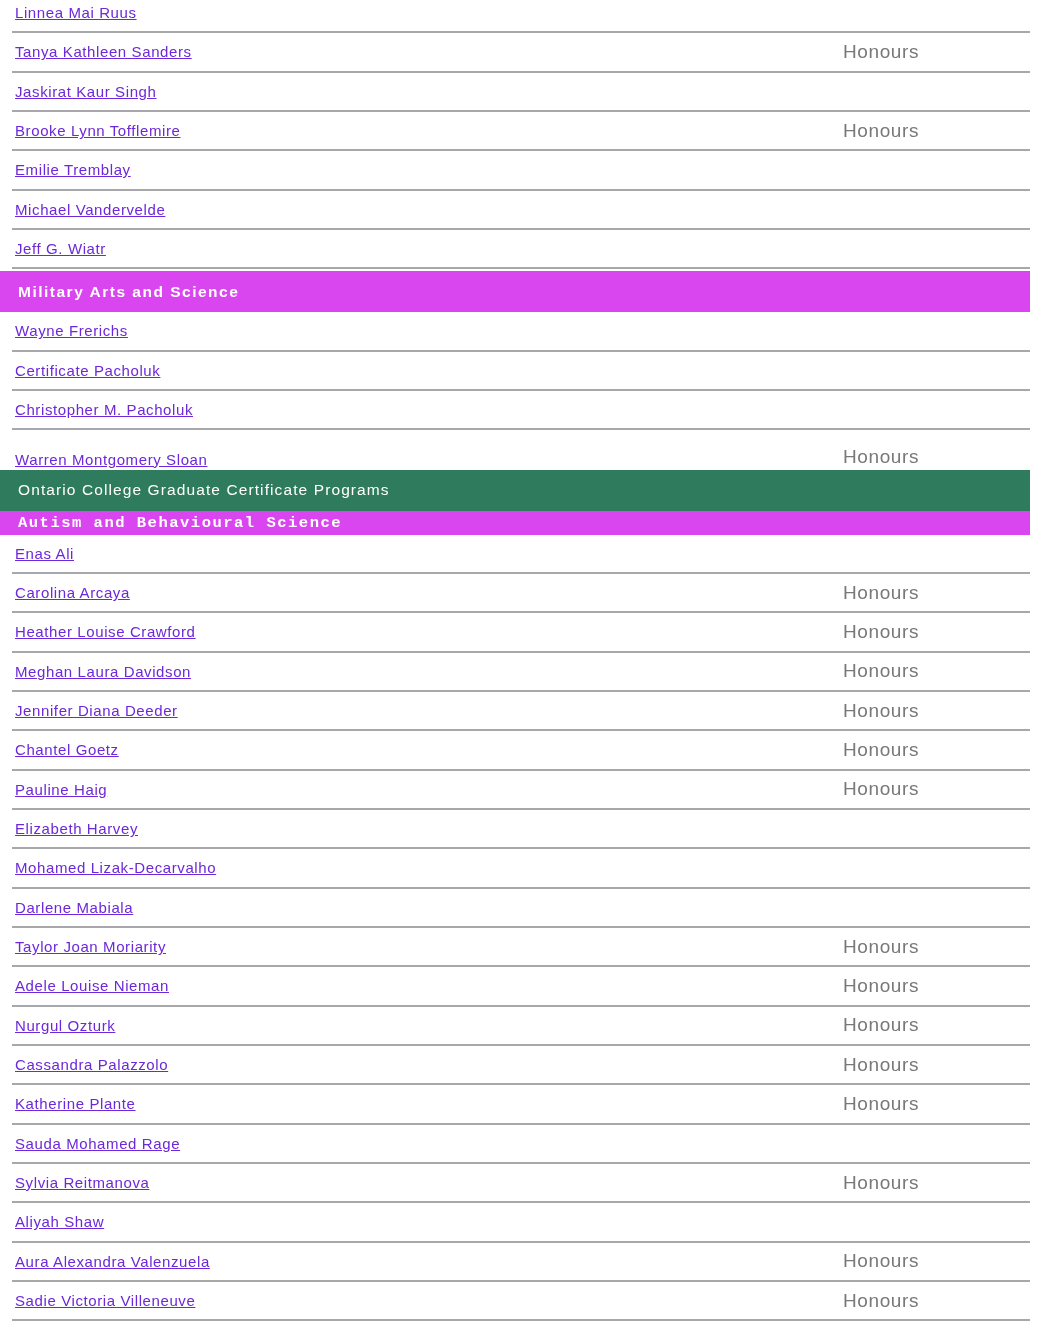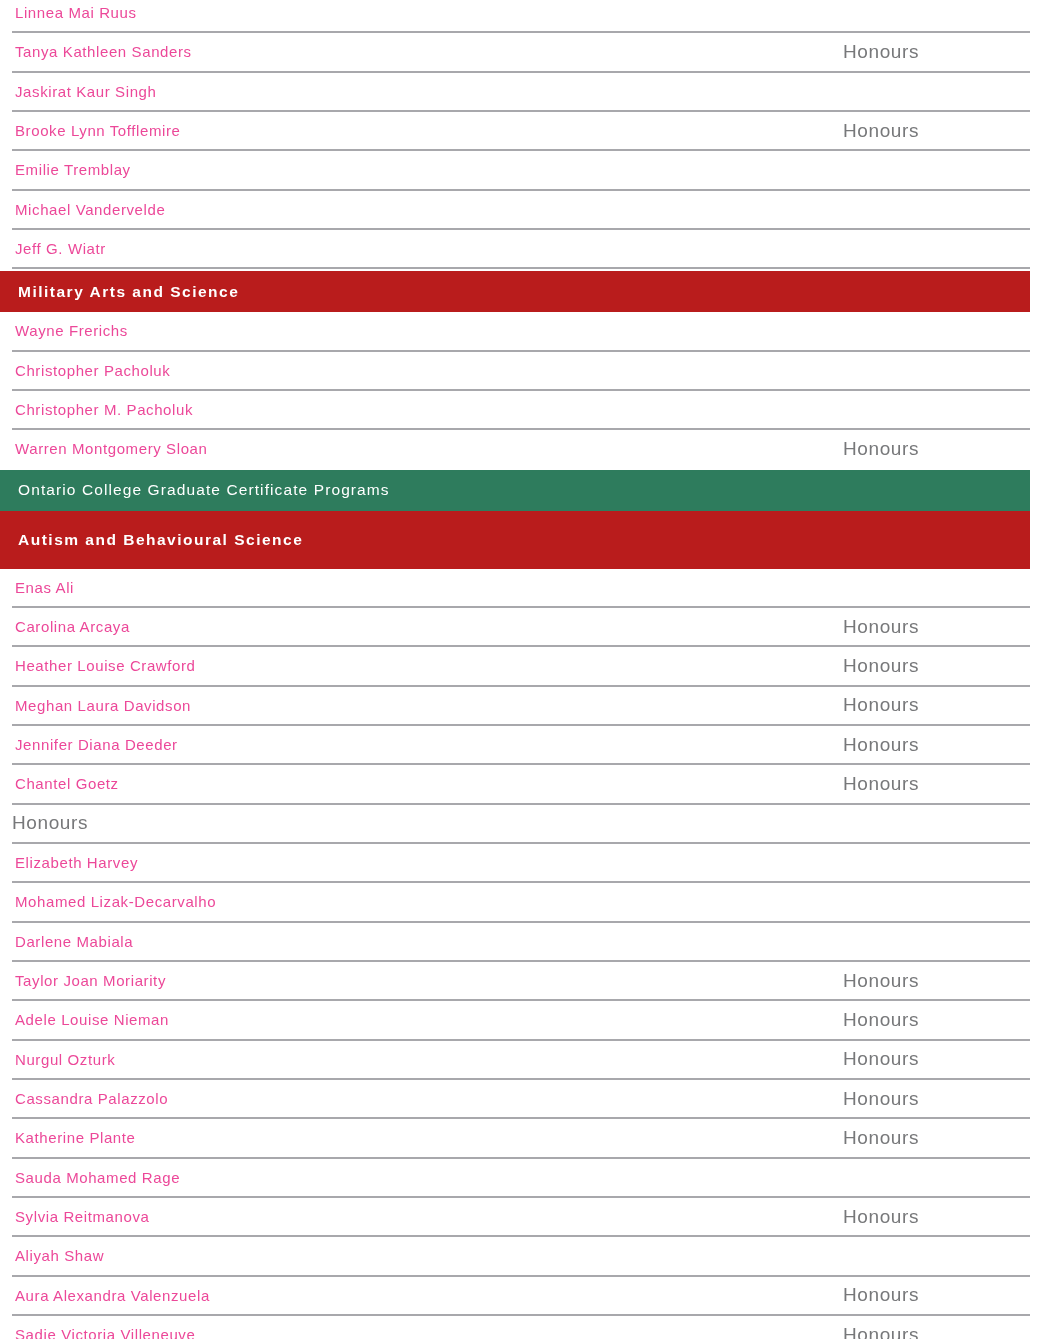--- a/index.html
+++ b/index.html
@@ -19,59 +19,62 @@
   .row {
     box-sizing: border-box;
     height: 39.33px;
     margin: 0 7px 0 12px;
     border-bottom: 2px solid #a8a8ac;
     display: flex;
     align-items: center;
   }
   .row.no-border {
     border-bottom-color: transparent;
+    align-items: flex-end;
   }
   .name {
     flex: 0 0 828px;
     padding-left: 3px;
     font-size: 15px;
     letter-spacing: 0.6px;
-    color: #ec4899;
+    color: #6d28d9;
     white-space: nowrap;
     overflow: hidden;
+    text-decoration: underline;
   }
   .honours {
     font-size: 19px;
     letter-spacing: 0.6px;
     color: #77787a;
     white-space: nowrap;
   }
   .header {
     box-sizing: border-box;
     height: 41px;
     margin-right: 7px;
     display: flex;
     align-items: center;
     padding-left: 18px;
     color: #ffffff;
     font-size: 15.5px;
     white-space: nowrap;
   }
   .header.program {
-    background: #b91c1c;
+    background: #d946ef;
     font-weight: 600;
     letter-spacing: 1.5px;
   }
   .header.credential {
     background: #2e7c5d;
     font-weight: 400;
     letter-spacing: 1.1px;
   }
   .header.program.tall {
-    height: 58px;
+    height: 24px;
+    font-family: Liberation Mono, monospace;
   }
   .row + .header.program {
     margin-top: 2px;
   }
 </style>
 </head>
 <body>
 
 <div class="list">
     <div class="row">
@@ -97,21 +100,21 @@
     <div class="row">
       <span class="name">Jeff G. Wiatr</span>
     </div>
     <div class="header program">
       <span>Military Arts and Science</span>
     </div>
     <div class="row">
       <span class="name">Wayne Frerichs</span>
     </div>
     <div class="row">
-      <span class="name">Christopher Pacholuk</span>
+      <span class="name">Certificate Pacholuk</span>
     </div>
     <div class="row">
       <span class="name">Christopher M. Pacholuk</span>
     </div>
     <div class="row no-border">
       <span class="name">Warren Montgomery Sloan</span>
       <span class="honours">Honours</span>
     </div>
     <div class="header credential">
       <span>Ontario College Graduate Certificate Programs</span>
@@ -136,20 +139,21 @@
     </div>
     <div class="row">
       <span class="name">Jennifer Diana Deeder</span>
       <span class="honours">Honours</span>
     </div>
     <div class="row">
       <span class="name">Chantel Goetz</span>
       <span class="honours">Honours</span>
     </div>
     <div class="row">
+      <span class="name">Pauline Haig</span>
       <span class="honours">Honours</span>
     </div>
     <div class="row">
       <span class="name">Elizabeth Harvey</span>
     </div>
     <div class="row">
       <span class="name">Mohamed Lizak-Decarvalho</span>
     </div>
     <div class="row">
       <span class="name">Darlene Mabiala</span>

